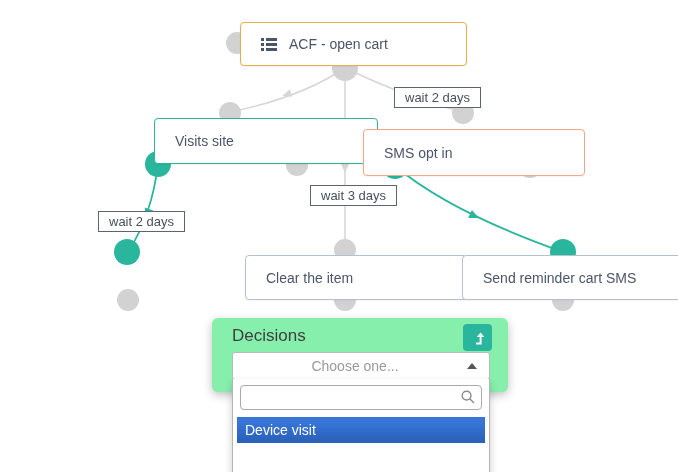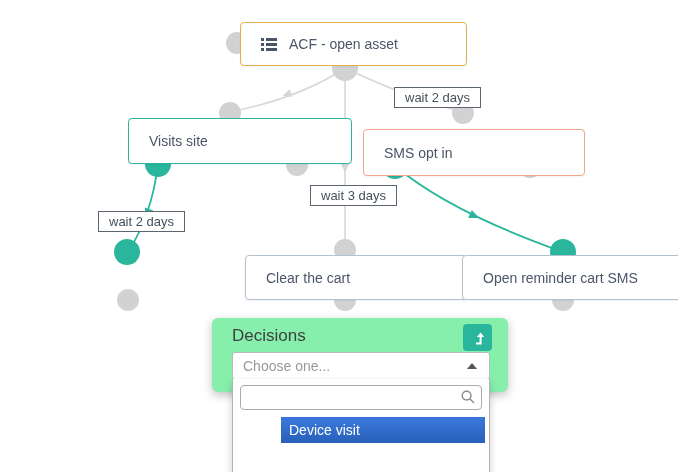--- a/index.html
+++ b/index.html
@@ -26,21 +26,21 @@
   .anchor{fill:var(--anchor-gray);}
   .anchor.teal{fill:var(--accent-teal);}
 
   .node{
     position:absolute;z-index:2;background:#fff;border:1px solid var(--action-border);
     border-radius:4px;display:flex;align-items:center;gap:12px;
     padding:0 0 0 20px;font-size:14px;color:var(--node-text);
     box-shadow:0 1px 2px rgba(0,0,0,.05);
   }
   .node.source{border-color:var(--source-border);}
-  .node.decision{border-color:var(--accent-teal);}
+  .node.decision{border-color:var(--accent-teal);margin-left:26px;}
   .node.condition{border-color:var(--condition-border);}
   .node .nicon{display:inline-flex;flex:0 0 auto;}
 
   .wait-label{
     position:absolute;z-index:3;background:#fff;border:1px solid var(--wait-border);
     border-radius:0;padding:2px 10px;font-size:13px;color:#46505c;white-space:nowrap;
   }
 
   .panel{
     position:absolute;z-index:4;left:212px;top:318px;width:296px;height:74px;
@@ -52,42 +52,42 @@
   .panel-add-btn{
     position:absolute;right:16px;top:6px;width:29px;height:27px;border:none;
     background:var(--accent-teal);border-radius:4px;display:flex;align-items:center;
     justify-content:center;cursor:pointer;padding:0;
   }
   .chosen-select{
     position:absolute;left:20px;top:34px;width:258px;height:28px;background:#fff;
     border:1px solid #b9b9b9;border-radius:3px;box-sizing:border-box;
     display:flex;align-items:center;cursor:pointer;
   }
-  .chosen-select .value{font-size:14px;color:#999;padding-left:10px;flex:1;}
+  .chosen-select .value{font-size:14px;color:#999;padding-left:10px;flex:1;text-align:center;}
   .caret-up{
     width:0;height:0;border-left:5px solid transparent;border-right:5px solid transparent;
     border-bottom:6px solid #555;margin-right:12px;
   }
   .chosen-drop{
     position:absolute;z-index:5;left:232px;top:379px;width:258px;height:110px;
     background:#fff;border:1px solid #b4b4b4;border-top:none;box-sizing:border-box;
     box-shadow:0 4px 8px rgba(0,0,0,.2);
   }
   .chosen-search{padding:6px 7px 5px 7px;position:relative;}
   .chosen-search input{
     width:100%;height:25px;box-sizing:border-box;border:1px solid #aaa;border-radius:4px;
     padding:0 26px 0 6px;font-size:13px;font-family:"Liberation Sans",sans-serif;outline:none;
   }
   .chosen-search .search-icon{position:absolute;right:14px;top:11px;}
   .chosen-results{list-style:none;margin:0;padding:2px 4px;}
   .chosen-results li{
     font-size:14px;color:#555;padding:5px 8px;line-height:16px;cursor:pointer;
   }
   .chosen-results li.highlighted{
-    background:linear-gradient(var(--highlight-blue) 20%,#2a62bc 90%);color:#fff;margin-left:44px;
+    background:linear-gradient(var(--highlight-blue) 20%,#2a62bc 90%);color:#fff;
   }
 </style>
 </head>
 <body>
 
 <div id="app">
 
   <svg id="links" width="678" height="472">
 
     <path class="connector" d="M345,68 Q300,98 230,112"></path>
@@ -125,38 +125,38 @@
         <g fill="#4a5568">
           <rect x="0" y="2" width="3" height="3"></rect>
             <rect x="5" y="2" width="11" height="3"></rect>
           <rect x="0" y="7" width="3" height="3"></rect>
             <rect x="5" y="7" width="11" height="3"></rect>
           <rect x="0" y="12" width="3" height="3"></rect>
             <rect x="5" y="12" width="11" height="3"></rect>
         </g>
       </svg>
     </span>
-    <span>ACF - open asset</span>
+    <span>ACF - open cart</span>
   </div>
 
   <div class="node decision" style="left:128px;top:118px;width:202px;height:44px;">
     <span>Visits site</span>
   </div>
 
   <div class="node condition" style="left:363px;top:117px;width:200px;height:45px;margin-top:12px;">
     <span>SMS opt in</span>
   </div>
 
 
   <div class="node action" style="left:245px;top:255px;width:200px;height:43px;">
-    <span>Clear the cart</span>
+    <span>Clear the item</span>
   </div>
 
   <div class="node action" style="left:462px;top:255px;width:201px;height:43px;">
-    <span>Open reminder cart SMS</span>
+    <span>Send reminder cart SMS</span>
   </div>
 
   <div class="wait-label" style="left:394px;top:87px;">wait 2 days</div>
   <div class="wait-label" style="left:310px;top:185px;text-align:right;">wait 3 days</div>
   <div class="wait-label" style="left:98px;top:211px;">wait 2 days</div>
 
   <div class="panel">
     <div class="panel-title">Decisions</div>
     <button class="panel-add-btn">
       <span style="display:inline-flex;">

